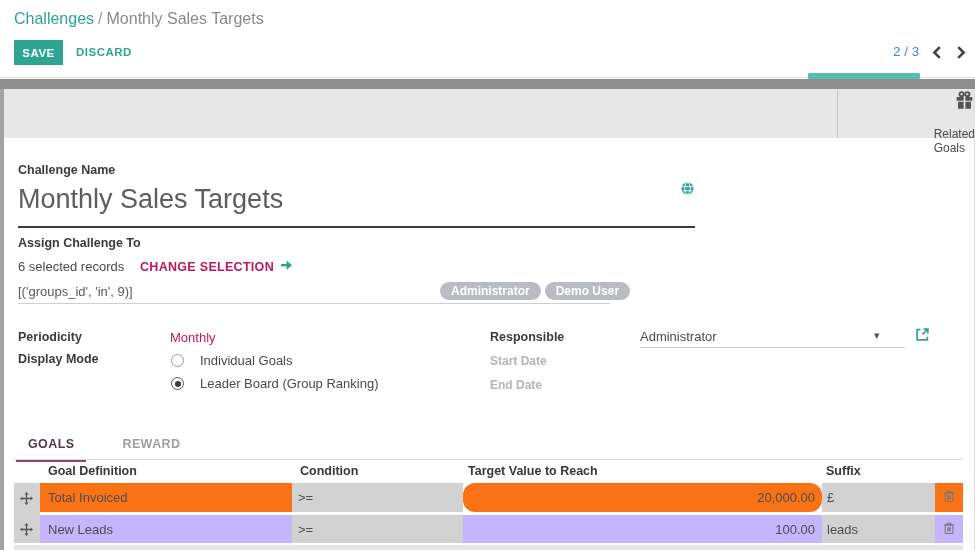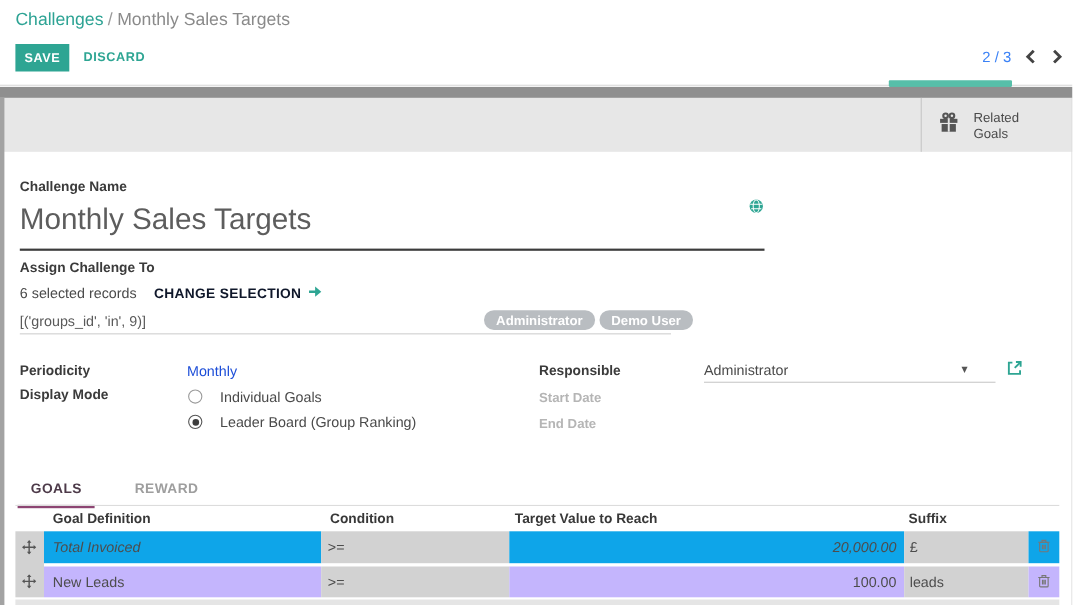--- a/index.html
+++ b/index.html
@@ -21,44 +21,44 @@
   .pager-next { position:absolute; left:956px; top:45px; cursor:pointer; }
 
   .thin-line { position:absolute; left:0; top:77px; width:975px; height:1px; background:#d9d9d9; }
   .teal-bar { position:absolute; left:808px; top:73px; width:112px; height:6px; background:#57bfa9; border-radius:1px; }
   .gray-band { position:absolute; left:0; top:79px; width:975px; height:10px; background:#8f8f8f; }
 
   
   .statusbar { position:absolute; left:0; top:89px; width:975px; height:49px; background:#e7e7e7; }
   .statusbar .divider { position:absolute; left:837px; top:0; width:1px; height:49px; background:#c6c6c6; }
   .related-goals { position:absolute; left:838px; top:0; width:137px; height:49px;
-    display:flex; align-items:center; gap:12px; padding-left:14px; cursor:pointer; }
+    display:flex; align-items:flex-end; gap:12px; padding-left:14px; cursor:pointer;flex-direction:column; }
   .related-goals .rg-text { font-size:12px; color:#4a4a4a; line-height:14px; }
   .left-edge { position:absolute; left:0; top:89px; width:4px; height:461px; background:#a3a3a3; }
   .right-edge { position:absolute; left:974px; top:89px; width:1px; height:461px; background:#ddd; }
 
   
   .lbl { font-size:12.5px; font-weight:bold; color:#3b3b3b; }
   .challenge-name-label { position:absolute; left:18px; top:163px; }
   .title-input { position:absolute; left:18px; top:184px; width:677px; font-size:27px; color:#5d5d5d; }
   .title-underline { position:absolute; left:18px; top:226px; width:677px; height:2px; background:#3c3c3c; }
   .globe { position:absolute; left:681px; top:181px; cursor:pointer; }
 
   .assign-label { position:absolute; left:18px; top:236px; }
   .sel-records { position:absolute; left:18px; top:259px; font-size:13px; color:#4a4a4a; }
   .change-sel { position:absolute; left:140px; top:259px; font-size:12.5px; font-weight:bold;
-    letter-spacing:.3px; color:#0f172a; cursor:pointer; display:flex; align-items:center; gap:6px; }
+    letter-spacing:.3px; color:#be185d; cursor:pointer; display:flex; align-items:center; gap:6px; }
   .domain-input { position:absolute; left:18px; top:284px; font-size:13px; color:#5a5a5a; }
   .domain-underline { position:absolute; left:18px; top:303px; width:592px; height:1px; background:#cfcfcf; }
   .tags { position:absolute; left:440px; top:282px; display:flex; gap:4px; }
   .tag { background:#b9bdc1; color:#fff; font-size:12px; font-weight:bold;
     border-radius:9px; padding:2px 11px; line-height:14px; }
 
   .row-label-left { position:absolute; left:18px; }
-  .periodicity-value { position:absolute; left:170px; top:330px; font-size:13px; color:#1d4ed8; }
+  .periodicity-value { position:absolute; left:170px; top:330px; font-size:13px; color:#be185d; }
   .radio-opt { position:absolute; left:171px; display:flex; align-items:center; gap:16px;
     font-size:13px; color:#4a4a4a; cursor:pointer; }
   .radio { width:13px; height:13px; border:1px solid #9a9a9a; border-radius:50%;
     display:inline-block; position:relative; background:#fff; }
   .radio.checked { border-color:#555; }
   .radio.checked::after { content:""; position:absolute; left:2.5px; top:2.5px;
     width:6px; height:6px; border-radius:50%; background:#3d3d3d; }
 
   .responsible-label { position:absolute; left:490px; top:330px; }
   .responsible-value { position:absolute; left:640px; top:329px; font-size:13px; color:#4a4a4a; }
@@ -74,21 +74,21 @@
   .tab.active { color:#4d3a49; border-bottom:3px solid #8d4673; }
 
   
   .o-table { position:absolute; left:14px; top:459px; width:949px; height:91px; }
   .t-topline { position:absolute; left:0; top:0; width:949px; height:1px; background:#dcdcdc; }
   .t-head { position:absolute; top:5px; font-size:12.5px; font-weight:bold; color:#383838; }
   .cell { position:absolute; display:flex; align-items:center; font-size:13px; color:#4d4d4d; overflow:hidden; }
   .handle-col { position:absolute; left:0; top:24px; width:26px; height:60px; background:#d2d2d2; }
   .handle { position:absolute; left:6px; cursor:move; }
   .bg-gray { background:#d2d2d2; }
-  .bg-alt  { background:#0ea5e9;font-style:italic; }
+  .bg-alt  { background:#f97316; }
   .bg-white{ background:#c4b5fd; }
   .num { justify-content:flex-end; padding-right:7px; }
   .trash { display:flex; align-items:center; justify-content:center; cursor:pointer; }
   .bottom-strip { position:absolute; left:0; top:86px; width:949px; height:5px; background:#e5e5e5; }
 </style>
 </head>
 <body>
 
 <div class="stage">
 
@@ -211,21 +211,21 @@
       <span class="handle" style="top:39px">
         <svg width="13" height="13" viewBox="0 0 16 16" fill="#555">
             <path d="M8 0 L10.5 3 H8.8 V7.2 H13 V5.5 L16 8 L13 10.5 V8.8 H8.8 V13 H10.5 L8 16 L5.5 13 H7.2 V8.8 H3 V10.5 L0 8 L3 5.5 V7.2 H7.2 V3 H5.5 Z"></path>
           </svg>
       </span>
     </div>
 
     <div>
       <div class="cell bg-alt" style="left:26px;  top:24px; width:252px; height:29px; padding-left:8px;">Total Invoiced</div>
       <div class="cell bg-gray" style="left:278px; top:24px; width:171px; height:29px; padding-left:6px;">&gt;=</div>
-      <div class="cell bg-alt num" style="left:449px; top:24px; width:359px; height:29px;">20,000.00</div>
+      <div class="cell bg-alt num" style="left:449px; top:24px; width:359px; height:29px;border-radius:12px;">20,000.00</div>
       <div class="cell bg-gray" style="left:808px; top:24px; width:113px; height:29px; padding-left:5px;">£</div>
       <div class="cell bg-alt trash" style="left:921px; top:24px; width:28px; height:29px;">
         <span>
           <svg width="12" height="14" viewBox="0 0 14 16" fill="none" stroke="#777" stroke-width="1.2">
             <rect x="2.5" y="4.5" width="9" height="10" rx="1"></rect>
             <path d="M1 4.5 H13"></path>
               <path d="M5 4.5 V2.5 H9 V4.5"></path>
             <path d="M5.5 7 V12 M7 7 V12 M8.5 7 V12"></path>
           </svg>
         </span>

